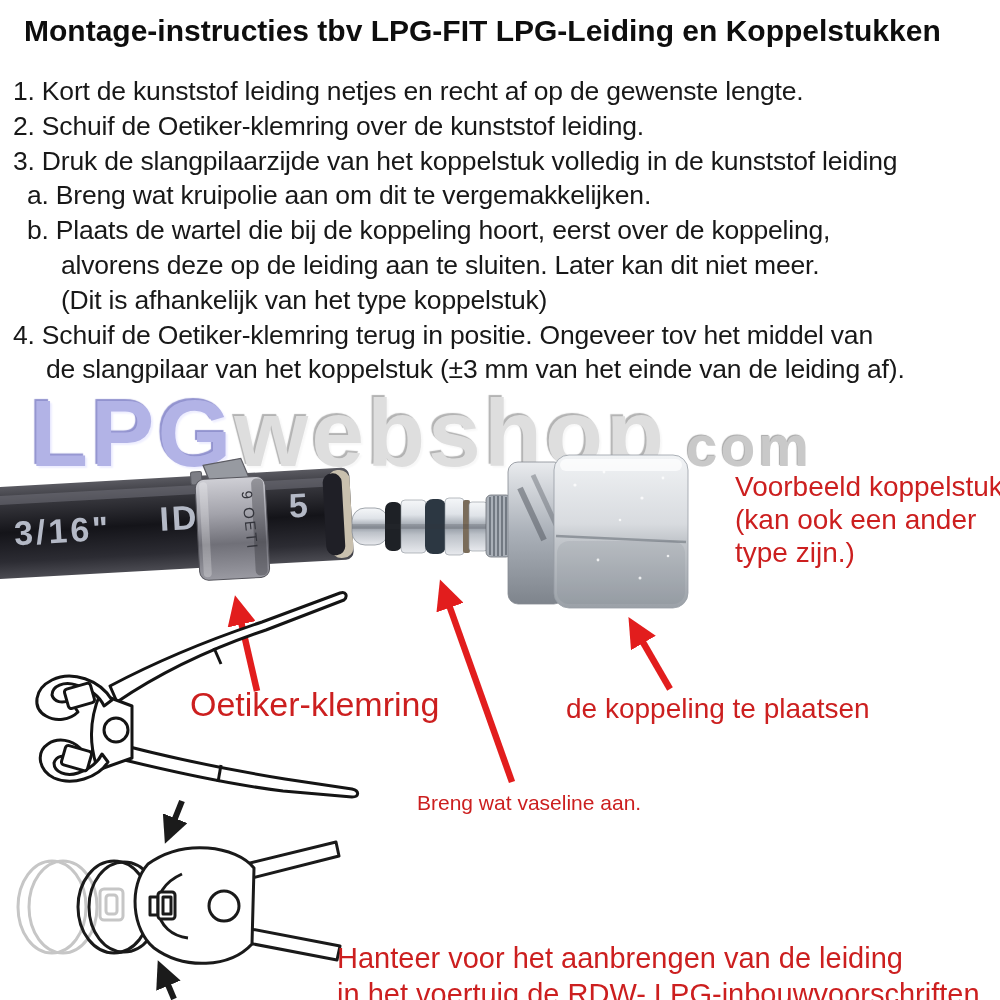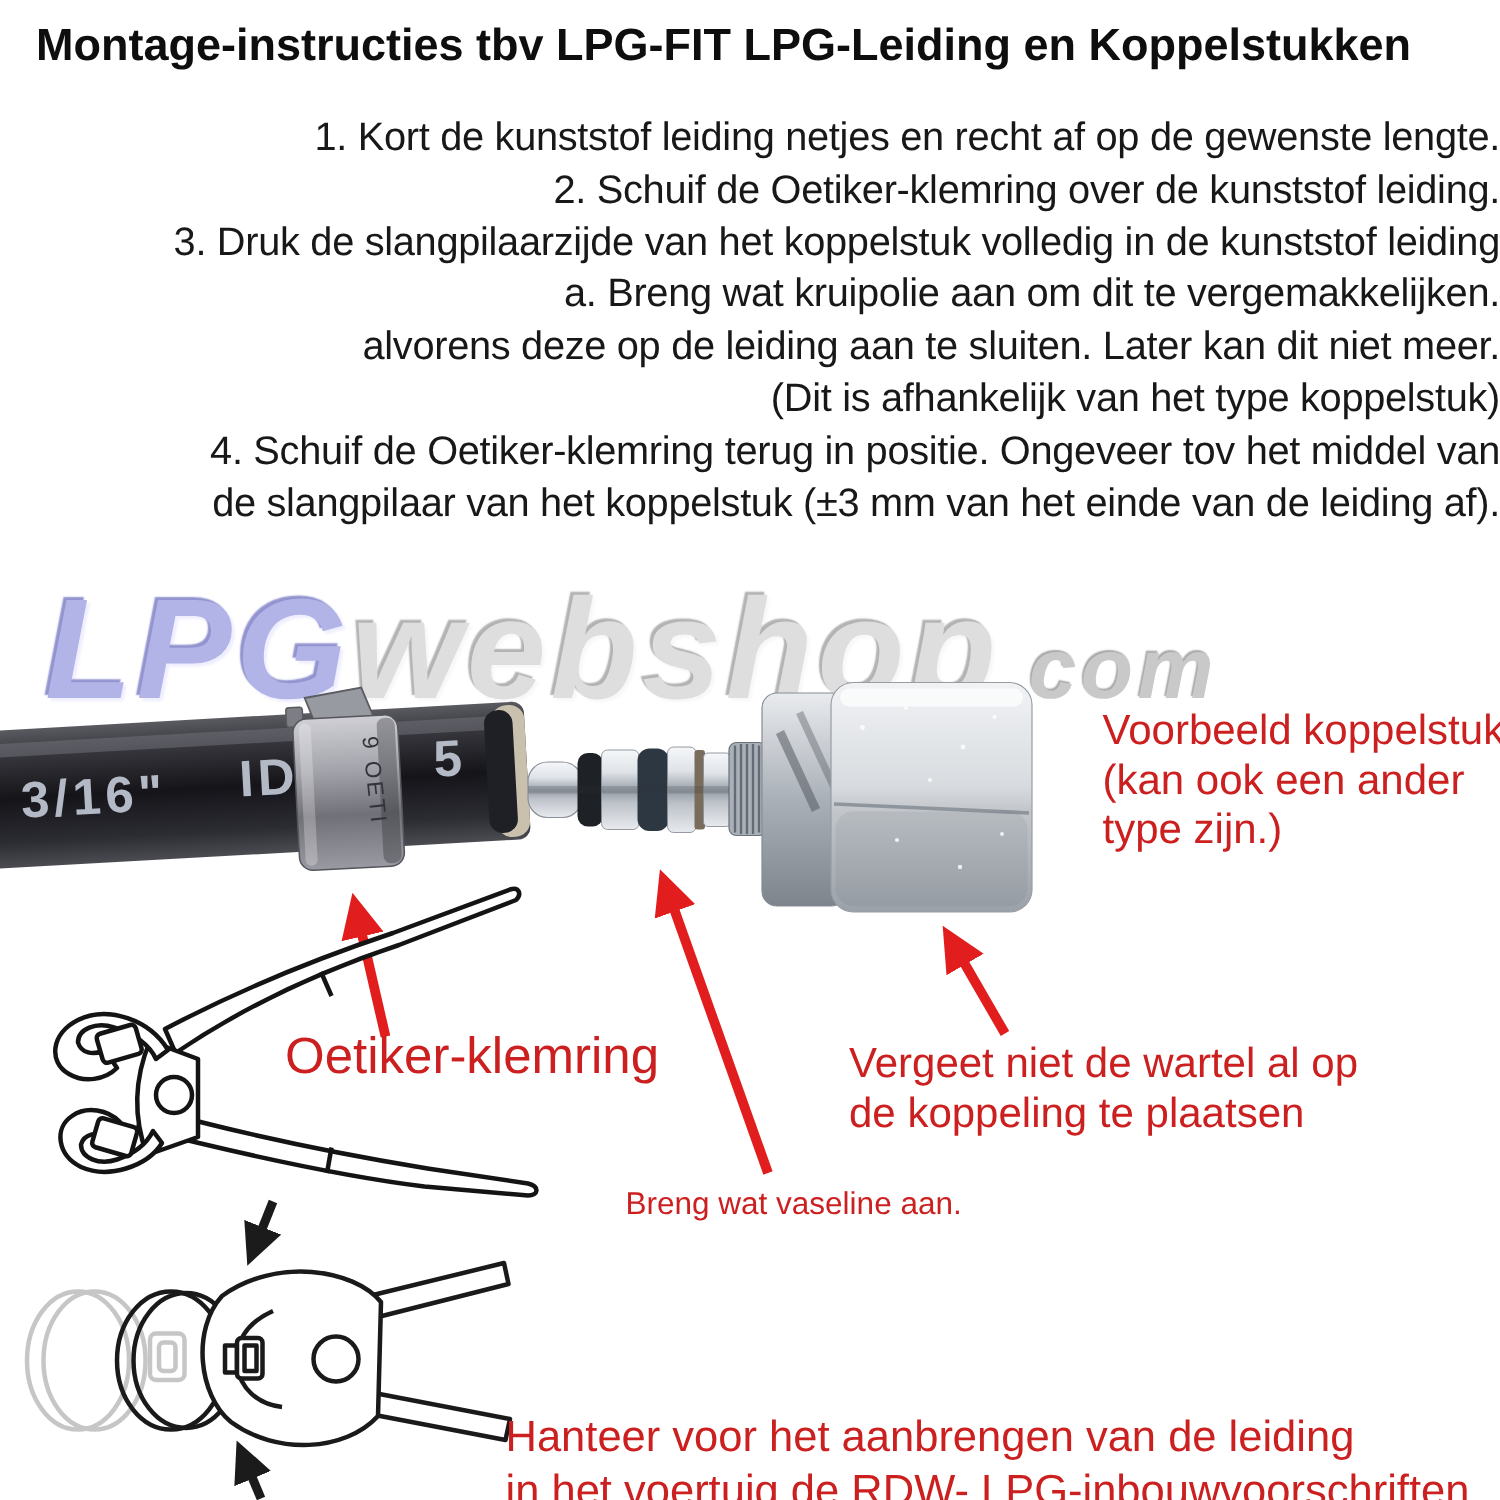--- a/index.html
+++ b/index.html
@@ -1,22 +1,22 @@
 <!DOCTYPE html>
 <html><head>
 <meta charset="utf-8">
 <style>
   html,body{margin:0;padding:0;background:#fff;}
   .canvas{position:relative;width:1000px;height:1000px;background:#ffffff;overflow:hidden;
           font-family:"Liberation Sans",sans-serif;color:#161616;}
   .title{position:absolute;left:24px;top:14px;font-size:30px;font-weight:bold;white-space:nowrap;color:#0e0e0e;}
   .instr{position:absolute;left:0;top:74px;width:1000px;font-size:26.5px;line-height:34.8px;letter-spacing:-0.2px;color:#181818;}
-  .instr div{white-space:nowrap;text-align:right;}
+  .instr div{white-space:nowrap;}
   .i0{padding-left:13px}.i1{padding-left:27px}.i2{padding-left:61px}.i3{padding-left:46px}
-  .watermark{position:absolute;left:30px;top:386px;font-style:italic;font-weight:bold;font-size:95px;
+  .watermark{position:absolute;left:30px;top:386px;font-weight:bold;font-size:95px;
              letter-spacing:3px;white-space:nowrap;z-index:1;line-height:1;}
   .wm-lpg{color:#b2b3e6;text-shadow:-2px -2px 1px #9293cf,2px 2px 2px #eeeeff;}
   .wm-shop{color:#dedede;text-shadow:-2px -2px 1px #b3b3b3,2px 2px 2px #f8f8f8;}
   .wm-com{color:#c9c9c9;font-size:57px;text-shadow:-1px -1px 1px #a8a8a8;}
   .gfx{position:absolute;left:0;top:0;z-index:2;}
   .red{position:absolute;z-index:3;font-size:28px;line-height:33px;white-space:nowrap;}
   .ann-voorbeeld{left:735px;top:470px;}
   .ann-oetiker{left:190px;top:688px;font-size:34px;}
   .ann-vergeet{left:566px;top:692px;}
   .ann-vaseline{left:417px;top:786px;font-size:21px;}
@@ -27,20 +27,21 @@
 
 <div class="canvas">
 
   <div class="title">Montage-instructies tbv LPG-FIT LPG-Leiding en Koppelstukken</div>
 
   <div class="instr">
     <div class="i0">1. Kort de kunststof leiding netjes en recht af op de gewenste lengte.</div>
     <div class="i0">2. Schuif de Oetiker-klemring over de kunststof leiding.</div>
     <div class="i0">3. Druk de slangpilaarzijde van het koppelstuk volledig in de kunststof leiding</div>
     <div class="i1">a. Breng wat kruipolie aan om dit te vergemakkelijken.</div>
+    <div class="i1">b. Plaats de wartel die bij de koppeling hoort, eerst over de koppeling,</div>
     <div class="i2">alvorens deze op de leiding aan te sluiten. Later kan dit niet meer.</div>
     <div class="i2">(Dit is afhankelijk van het type koppelstuk)</div>
     <div class="i0">4. Schuif de Oetiker-klemring terug in positie. Ongeveer tov het middel van</div>
     <div class="i3">de slangpilaar van het koppelstuk (±3 mm van het einde van de leiding af).</div>
   </div>
 
   <div class="watermark"><span class="wm-lpg">LPG</span><span class="wm-shop">webshop</span><span class="wm-com">.com</span></div>
 
   <svg class="gfx" width="1000" height="1000" viewBox="0 0 1000 1000">
     <defs>
@@ -188,21 +189,20 @@
 
   <div class="red ann-voorbeeld" style="color: rgb(204, 31, 31);">
     <div>Voorbeeld koppelstuk</div>
     <div>(kan ook een ander</div>
     <div>type zijn.)</div>
   </div>
 
   <div class="red ann-oetiker" style="color: rgb(204, 31, 31);">Oetiker-klemring</div>
 
   <div class="red ann-vergeet" style="color: rgb(204, 31, 31);">
-    <div>Vergeet niet de wartel al op</div>
     <div>de koppeling te plaatsen</div>
   </div>
 
   <div class="red ann-vaseline" style="color: rgb(204, 31, 31);">Breng wat vaseline aan.</div>
 
   <div class="red ann-note" style="color: rgb(204, 31, 31);">
     <div>Hanteer voor het aanbrengen van de leiding</div>
     <div>in het voertuig de RDW- LPG-inbouwvoorschriften.</div>
   </div>
 

